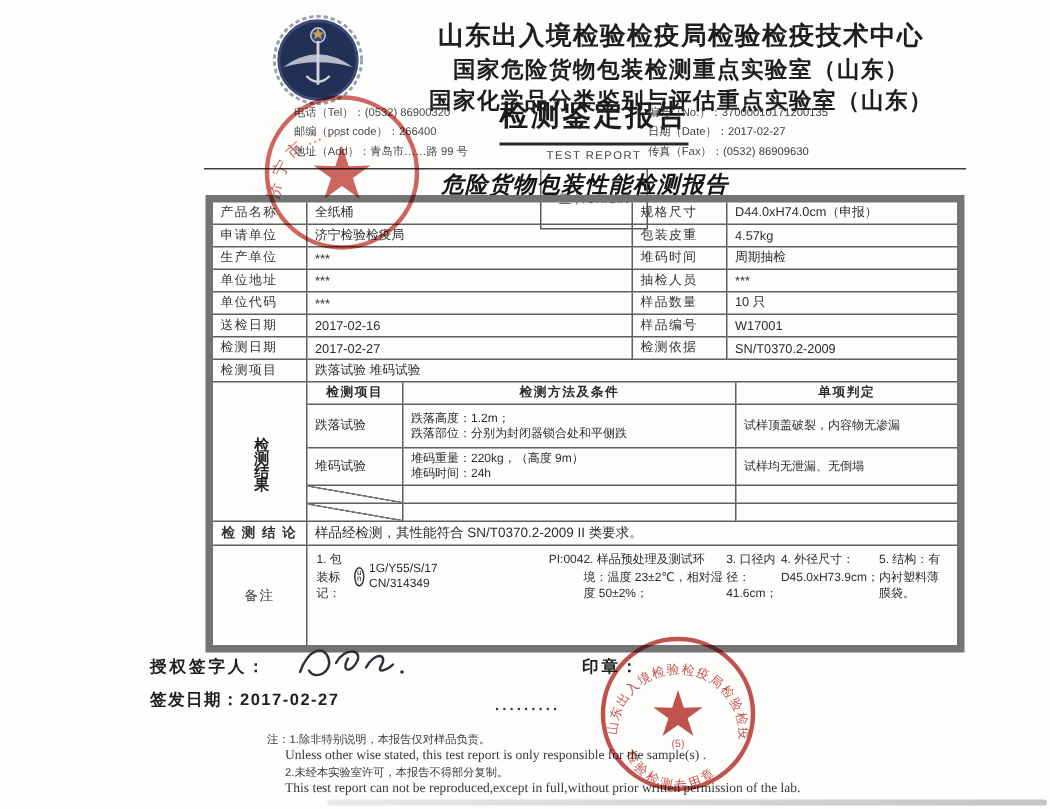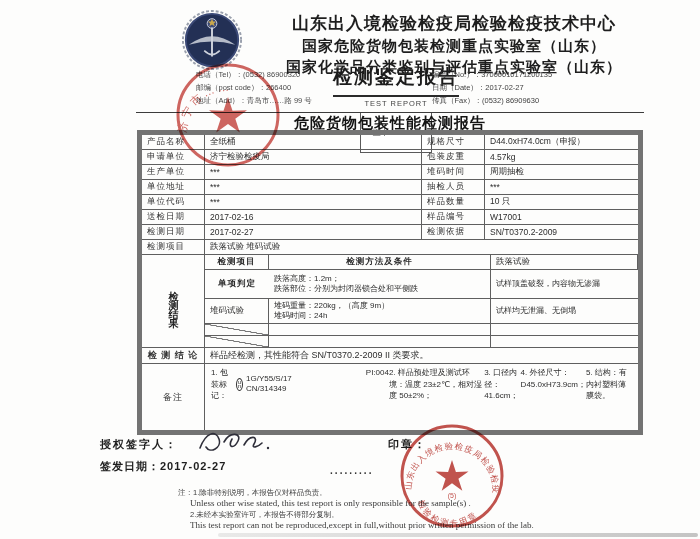--- a/index.html
+++ b/index.html
@@ -19,21 +19,21 @@
   .rpt-title { position:absolute; left:326px; top:64px; width:140px; text-align:center; }
   .rpt-title .cn { font-size:19px; font-weight:bold; letter-spacing:2px; color:#1c1c1c;
      border-bottom:2px solid #2a2a2a; padding-bottom:5px; display:inline-block; }
   .rpt-title .en { font-size:7.5px; letter-spacing:1px; color:#444; margin-top:2px; }
   .origin-box { display:inline-block; border:1px solid #5a5a5a; font-size:8px; color:#3c3c3c;
      padding:14px 12px; margin-top:4px; background:#fff; }
   .meta { position:absolute; left:432px; top:68px; font-size:7.5px; line-height:13px; color:#3e3e3e; }
 
   .rule { position:absolute; left:136px; top:112px; width:508px; border-top:1.5px solid #3c3c3c; }
   .main-title { position:absolute; left:200px; top:114px; width:380px; text-align:center;
-     font-size:15px; font-weight:bold; letter-spacing:1px; color:#141414; }
+     font-size:15px; font-weight:bold; letter-spacing:1px; color:#141414;font-style:italic; }
 
   
   .tbl { position:absolute; left:137px; top:130px; width:506px; border:5px solid #737373; background:transparent; }
   .cell { border-right:1px solid #5f5f5f; border-bottom:1px solid #5f5f5f;
      display:flex; align-items:center; padding:0 5px; font-size:8.5px; color:#2d2d2d; overflow:hidden; }
   .cell.lastc { border-right:none; }
   .cell.nob { border-bottom:none; }
   .lbl { letter-spacing:1px; color:#333; }
   .secA { display:grid; grid-template-columns:63px 217px 63px 1fr; grid-template-rows:repeat(7,15px); }
   .secB { display:grid; grid-template-columns:63px 1fr; grid-template-rows:15px; }
@@ -160,23 +160,23 @@
       <div class="cell lbl">检测项目</div>
       <div class="cell lastc">跌落试验  堆码试验</div>
     </div>
 
     <div class="secC">
       <div class="side-cell">
         <span>检测结果</span>
       </div>
       <div class="cell hdr">检测项目</div>
       <div class="cell hdr">检测方法及条件</div>
+      <div class="cell hdr lastc">单项判定</div>
+
       <div class="cell">跌落试验</div>
-
-      <div class="cell hdr lastc">单项判定</div>
       <div class="cell mcell">
         <div>跌落高度：1.2m；</div>
         <div>跌落部位：分别为封闭器锁合处和平侧跌</div>
       </div>
       <div class="cell vcell lastc">试样顶盖破裂，内容物无渗漏</div>
 
       <div class="cell">堆码试验</div>
       <div class="cell mcell">
         <div>堆码重量：220kg，（高度 9m）</div>
         <div>堆码时间：24h</div>

